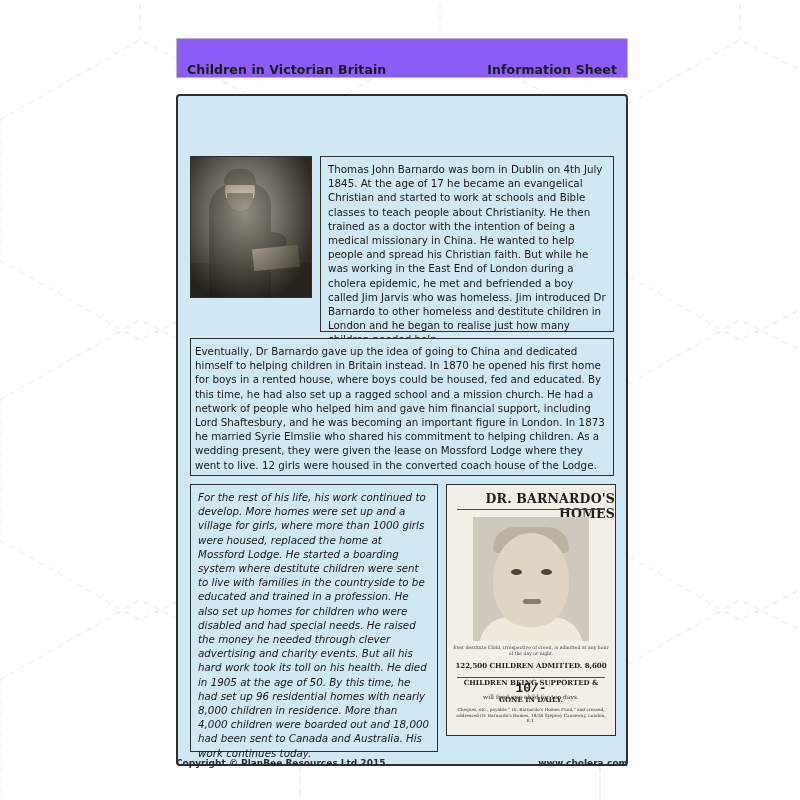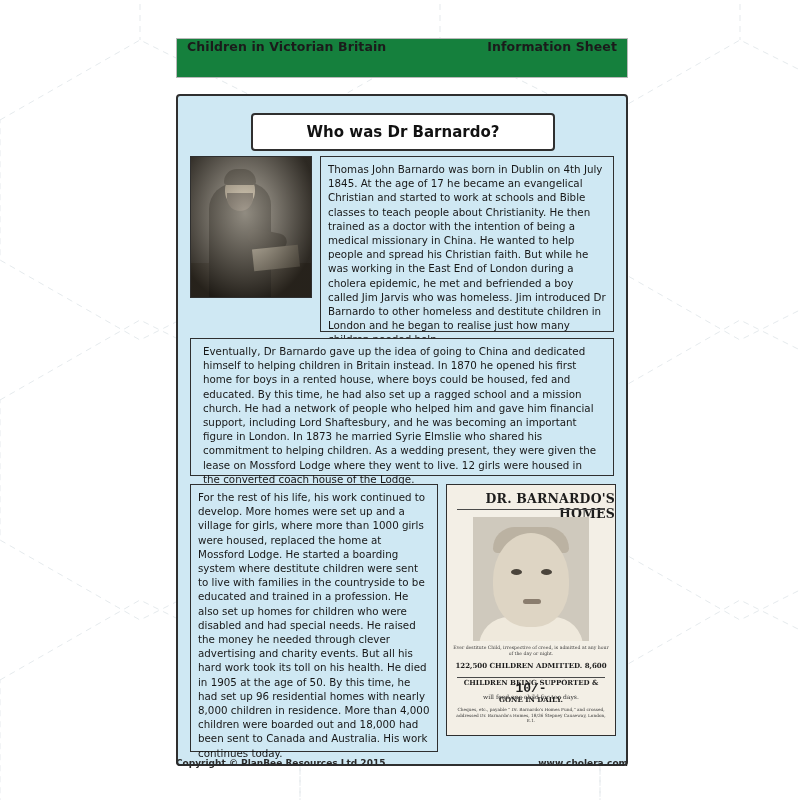--- a/index.html
+++ b/index.html
@@ -40,24 +40,24 @@
     background: rgba(255,255,255,0.0);
   }
 
   
   .header-band {
     position: absolute;
     left: 80px;
     top: 30px;
     width: 452px;
     height: 40px;
-    background: #15803d;
+    background: #8b5cf6;
     border: 1px solid #b9b9b9;
     display: flex;
-    align-items: flex-start;
+    align-items: flex-end;
     justify-content: space-between;
     padding: 0 10px;
     box-sizing: border-box;
   }
   .header-title,
   .header-right {
     font-family: "DejaVu Sans", sans-serif;
     font-weight: bold;
     font-size: 12.5px;
     color: #1b1b1b;
@@ -127,35 +127,36 @@
     left: 130px; top: 0px;
     width: 294px; height: 176px;
     background: #cfe8f3;
     border: 1px solid #2f2f2f;
     padding: 5px 7px;
     box-sizing: border-box;
   }
 
   #block2 {
     left: 94px; top: 330px; width: 424px; height: 138px;
-    padding: 5px 12px;
+    padding: 5px 4px;
   }
 
   #block3 {
     left: 94px; top: 476px; width: 424px; height: 268px;
     border: none; background: transparent; padding: 0;
   }
   #text3 {
     position: absolute;
     left: 0; top: 0;
     width: 248px; height: 268px;
     background: #cfe8f3;
     border: 1px solid #2f2f2f;
     padding: 5px 7px;
     box-sizing: border-box;
+    font-style: italic;
   }
   #poster {
     position: absolute;
     left: 256px; top: 0px;
     width: 168px; height: 250px;
     border: 1px solid #2f2f2f;
     background: #efece6;
     overflow: hidden;
   }
 
@@ -263,23 +264,20 @@
 
   <div class="sheet">
 
     <div class="header-band">
       <div class="header-title">Children in Victorian Britain</div>
       <div class="header-right">Information Sheet</div>
     </div>
 
     <div class="body-panel"></div>
 
-    <div class="title-plaque">
-      <span>Who was Dr Barnardo?</span>
-    </div>
 
     <div class="block" id="block1">
       <div id="photo1">
         <div class="ph1-bg"></div>
         <div class="ph1-desk"></div>
         <div class="ph1-figure"></div>
         <div class="ph1-arm"></div>
         <div class="ph1-head"></div>
         <div class="ph1-hair"></div>
         <div class="ph1-beard"></div>

